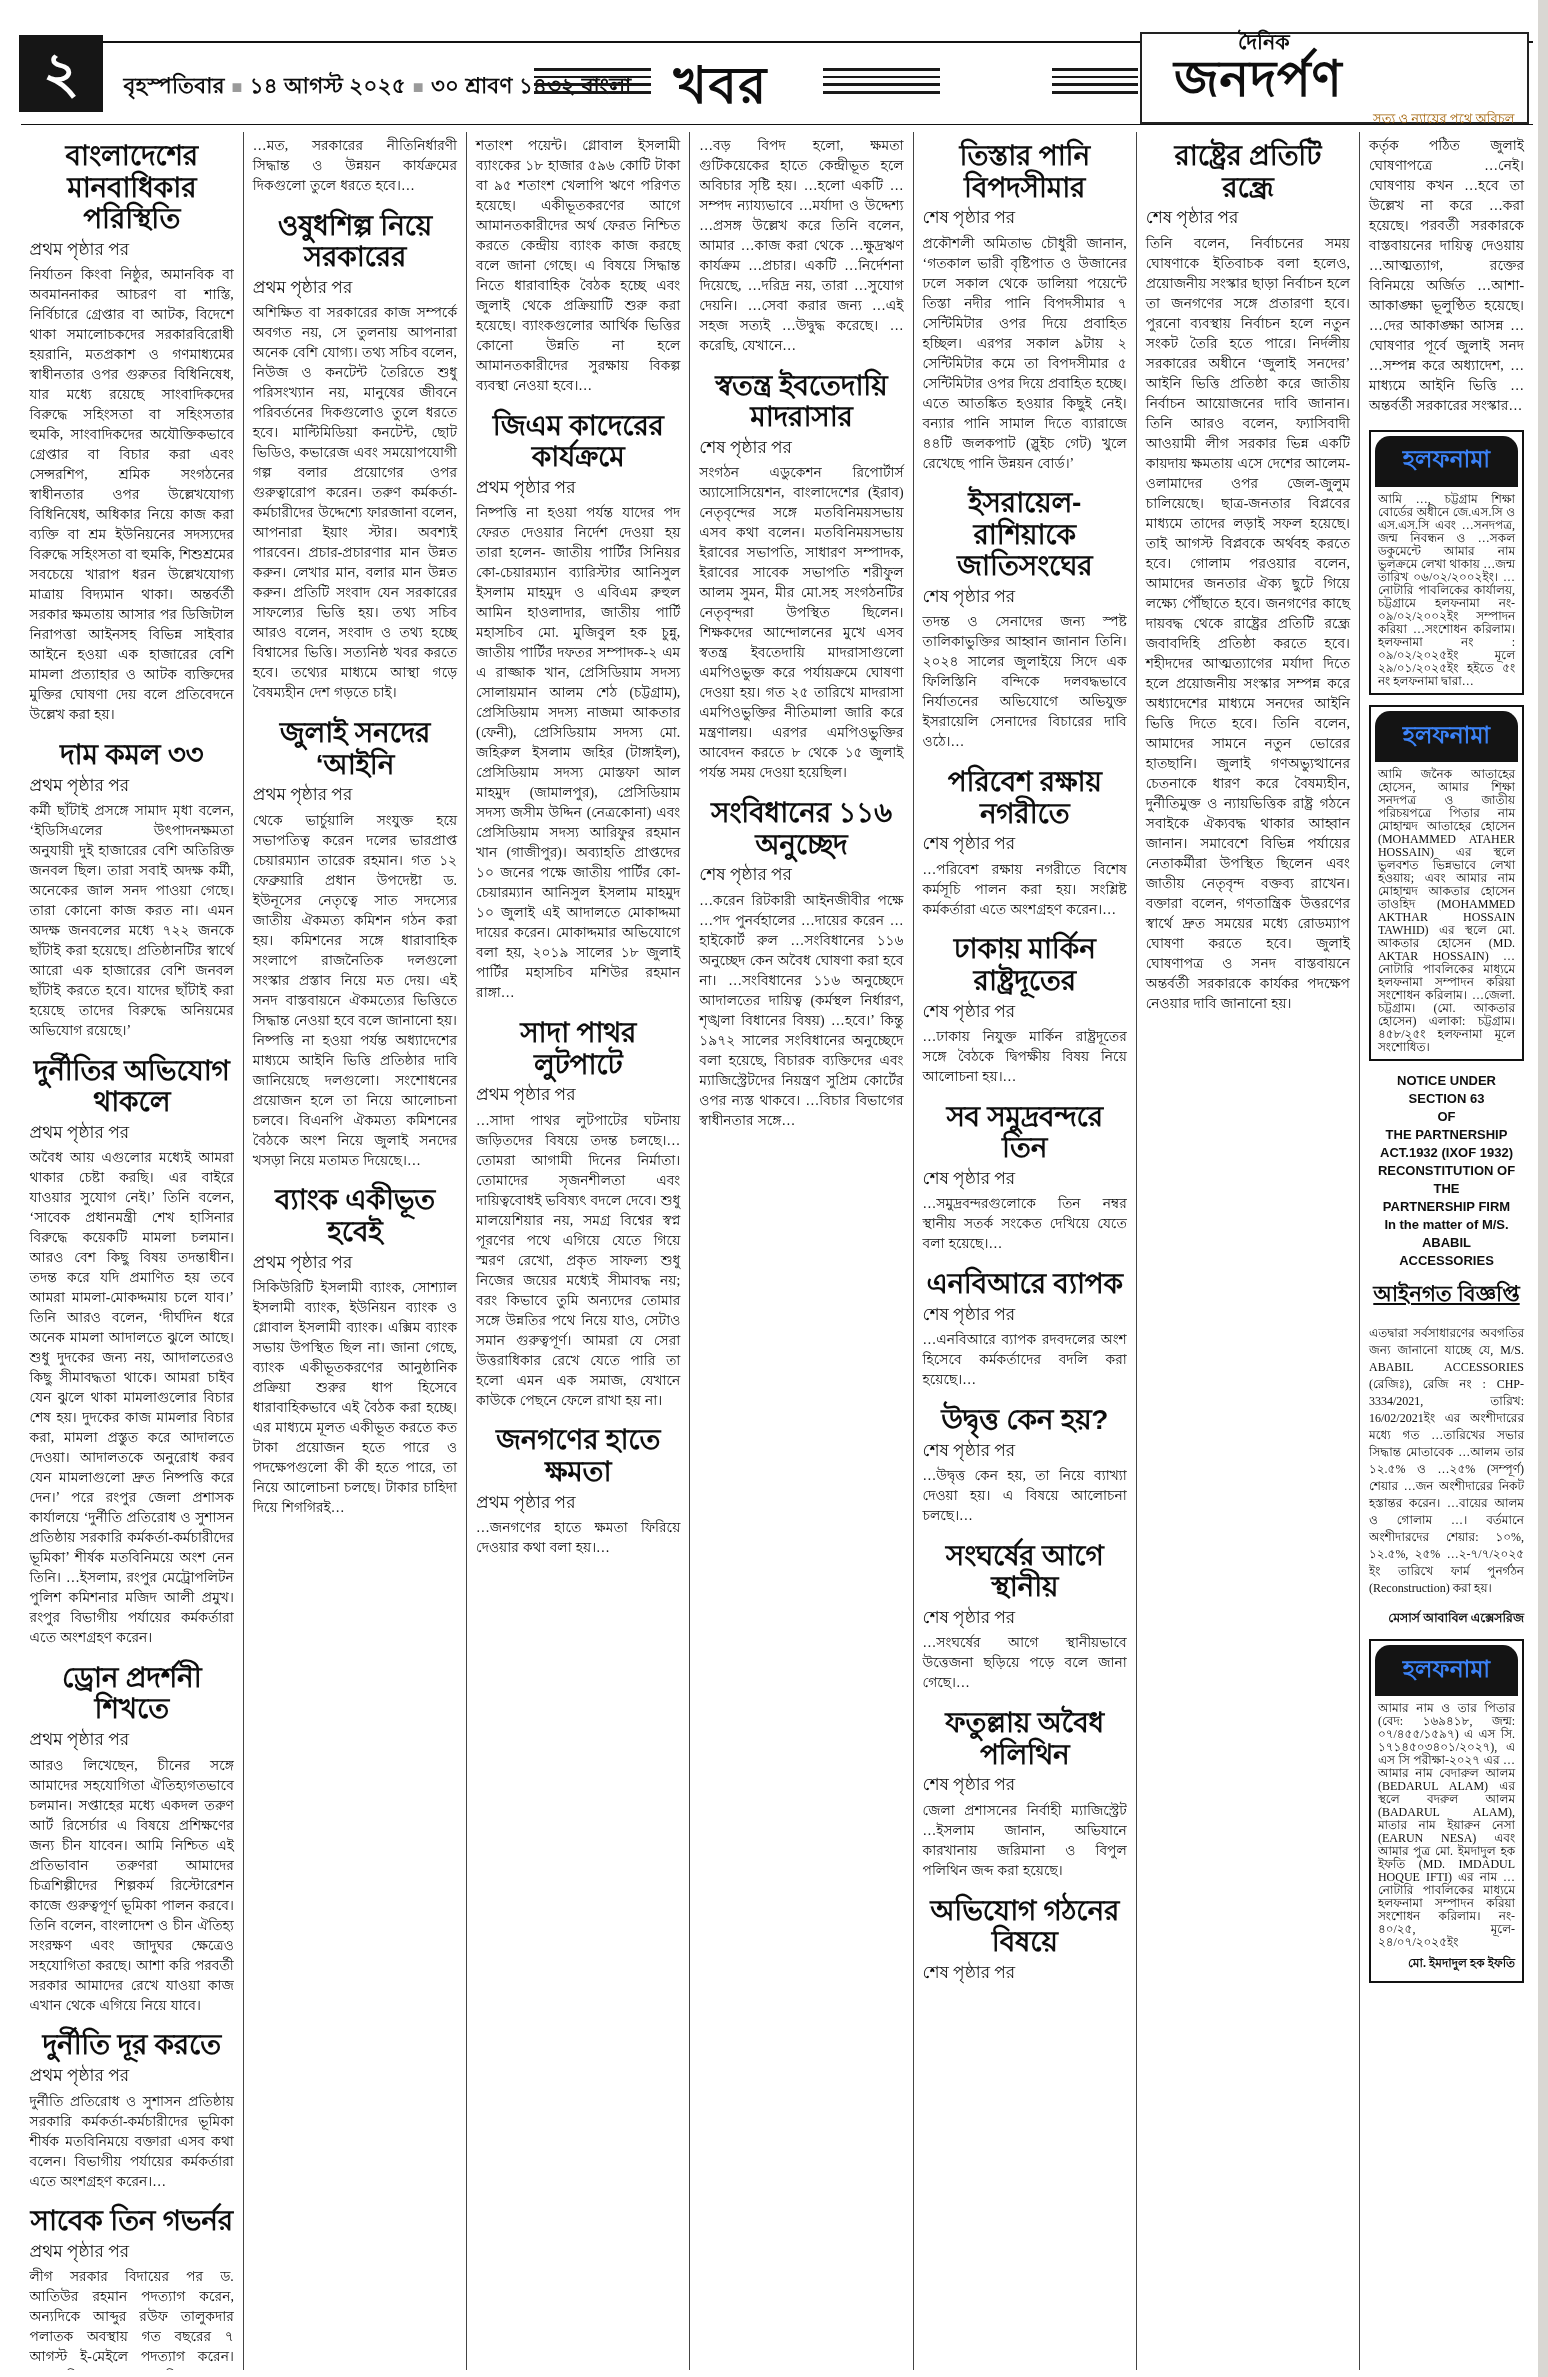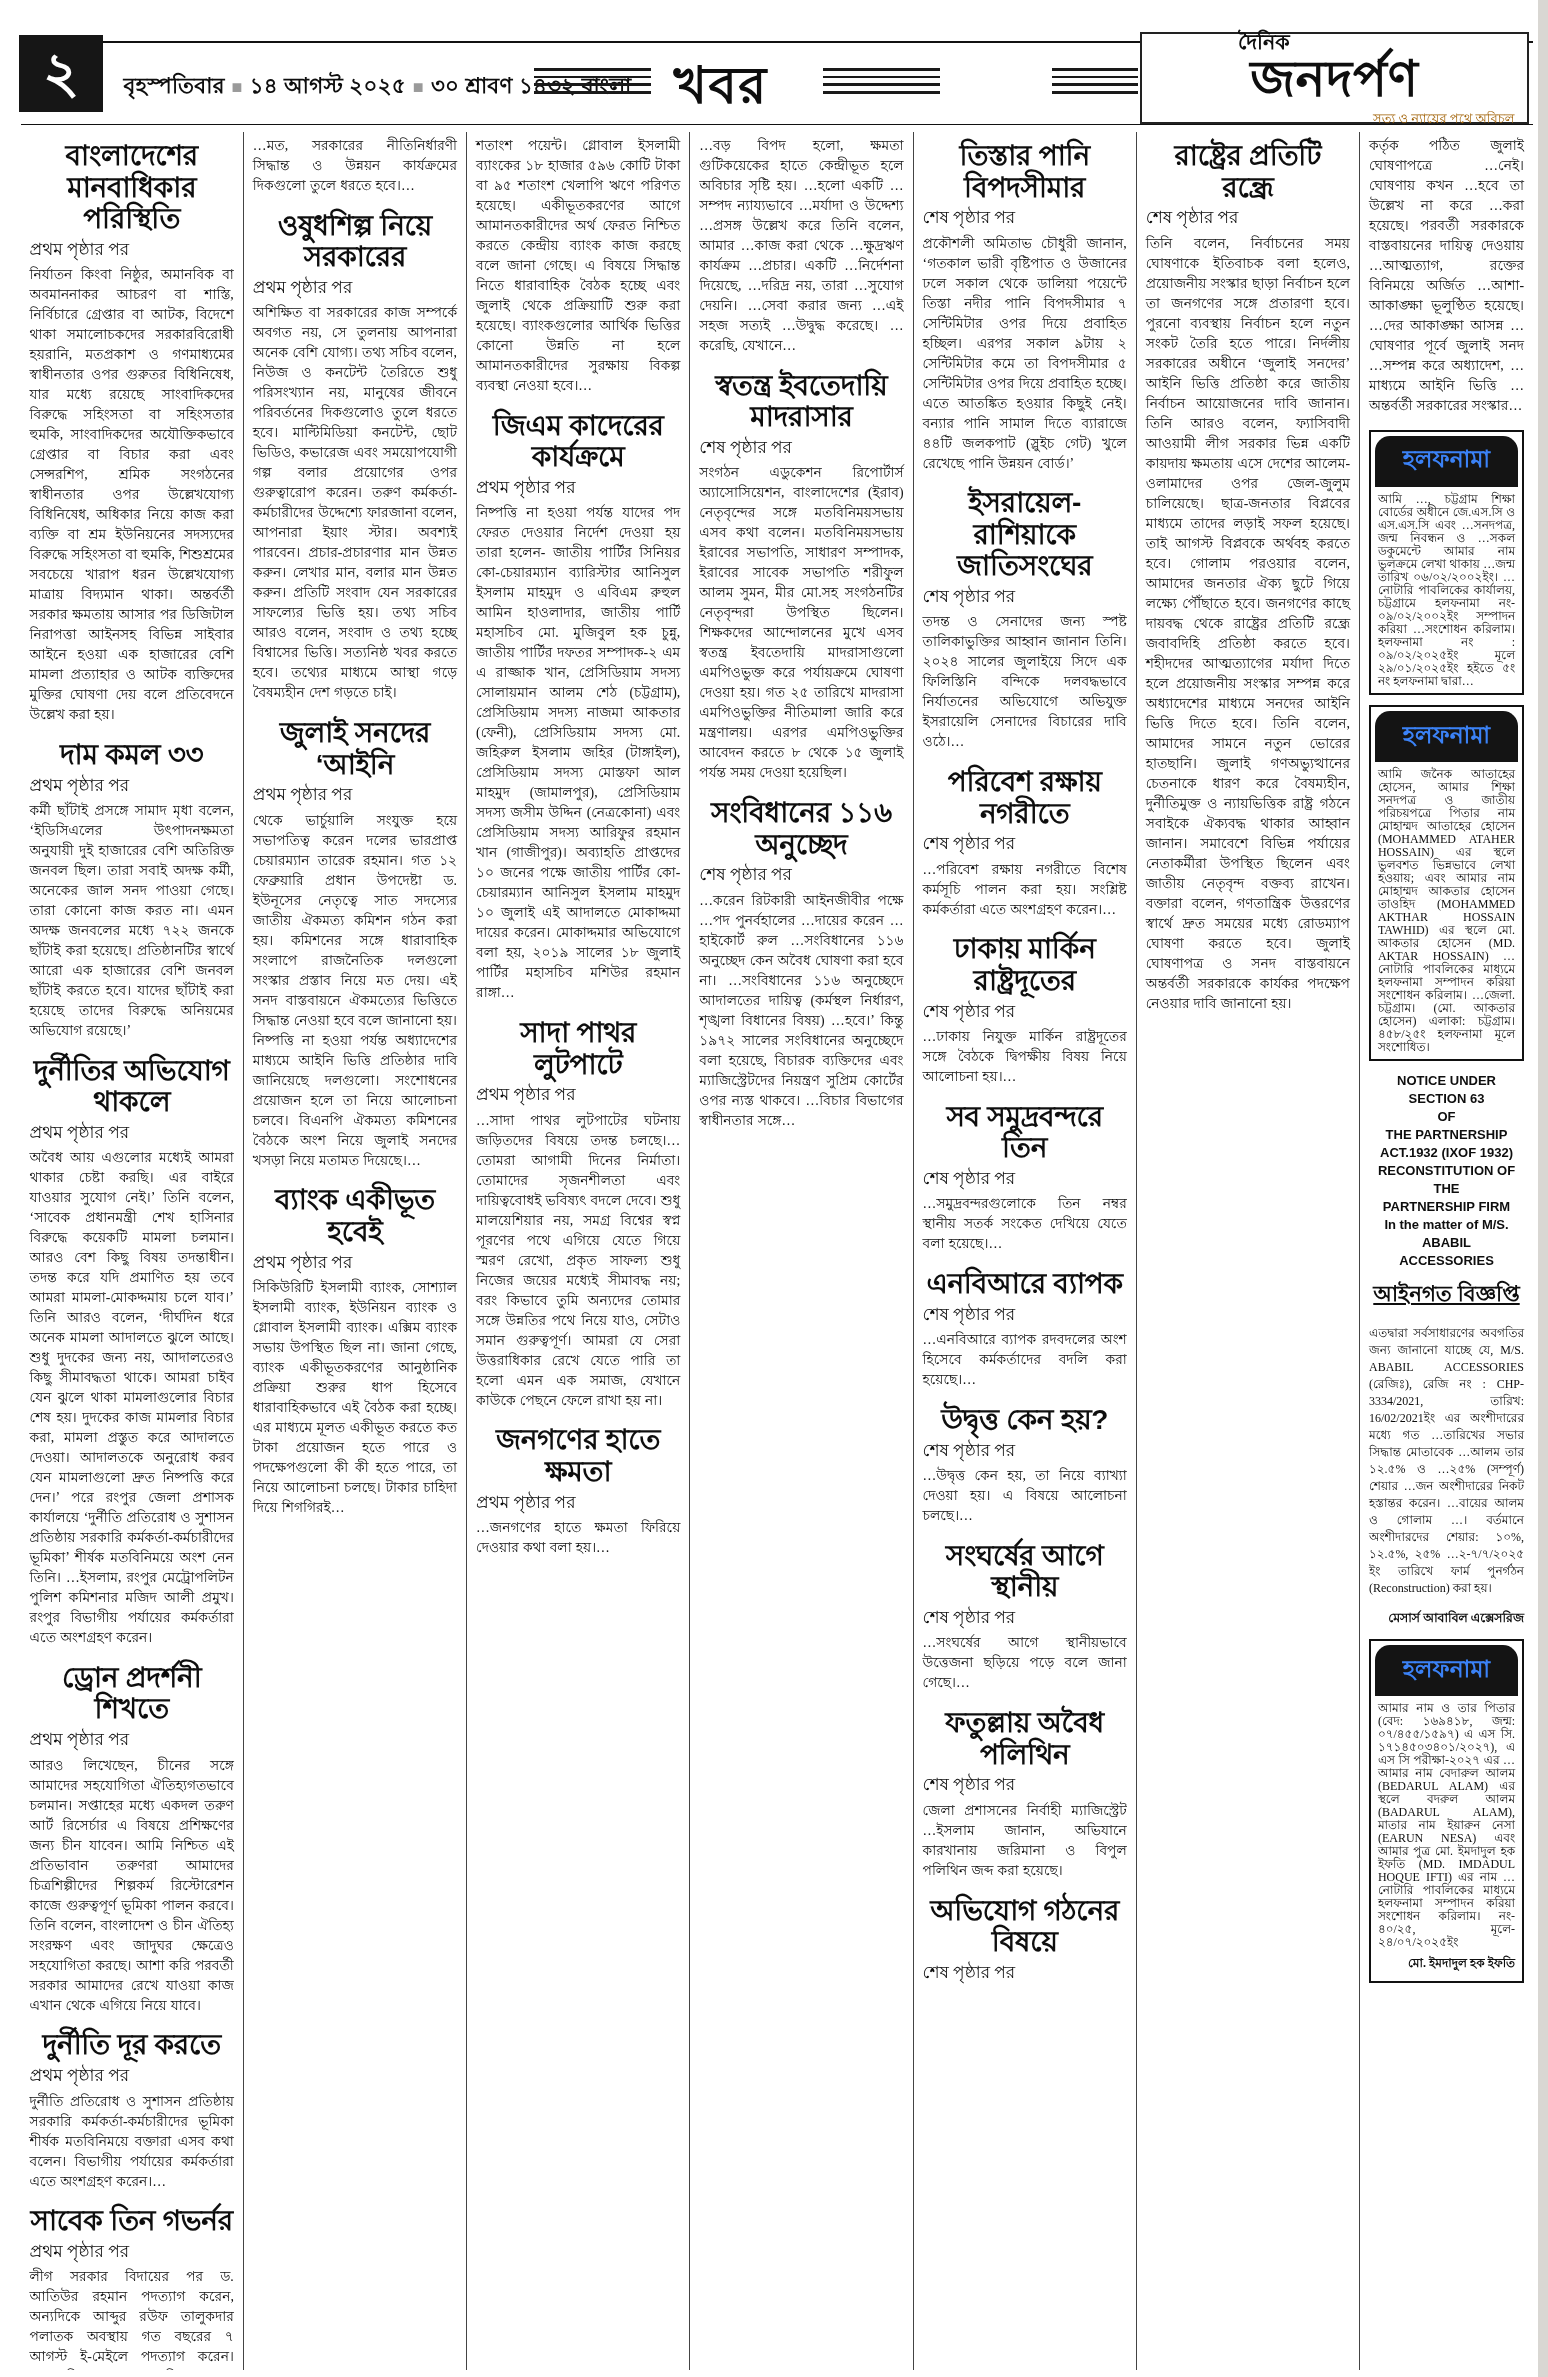--- a/index.html
+++ b/index.html
@@ -29,24 +29,24 @@
   }
   .burst.b1{left:513px;}
   .burst.b2{left:802px;}
   .burst.b3{left:1031px;width:86px;}
   .section-word{
     position:absolute;left:653px;top:4.1px;font-size:51px;font-weight:900;
     font-family:"Liberation Sans",sans-serif;letter-spacing:1.4px;
   }
   .masthead{
     position:absolute;right:4.1px;top:-11px;width:385px;height:88px;border:2.1px solid #222;background:#fff;
-    display:flex;flex-direction:column;align-items:center;justify-content:center;line-height:1;
+    display:flex;flex-direction:column;justify-content:center;line-height:1;
   }
   .masthead .m-top{font-size:20.6px;font-weight:bold;align-self:flex-start;margin-left:96px;}
-  .masthead .m-name{font-size:50px;font-weight:900;font-family:"Liberation Sans",sans-serif;letter-spacing:0.7px;margin-top:1.4px;}
+  .masthead .m-name{font-size:50px;font-weight:900;font-family:"Liberation Sans",sans-serif;letter-spacing:0.7px;margin-top:1.4px;margin-left:32px;}
   .masthead .m-tag{font-size:13px;align-self:flex-end;margin-right:12.4px;margin-top:8px;color:#a16207;}
 
   
   .cols{
     position:absolute;top:91px;left:0;right:0;bottom:0;
     display:grid;grid-template-columns:repeat(6,1fr) 173px;column-gap:0;
     overflow:hidden;
   }
   .col{border-right:0.7px solid #444;padding:4.1px 9px 0 9px;overflow:hidden;}
   .col:last-child{border-right:none;}

